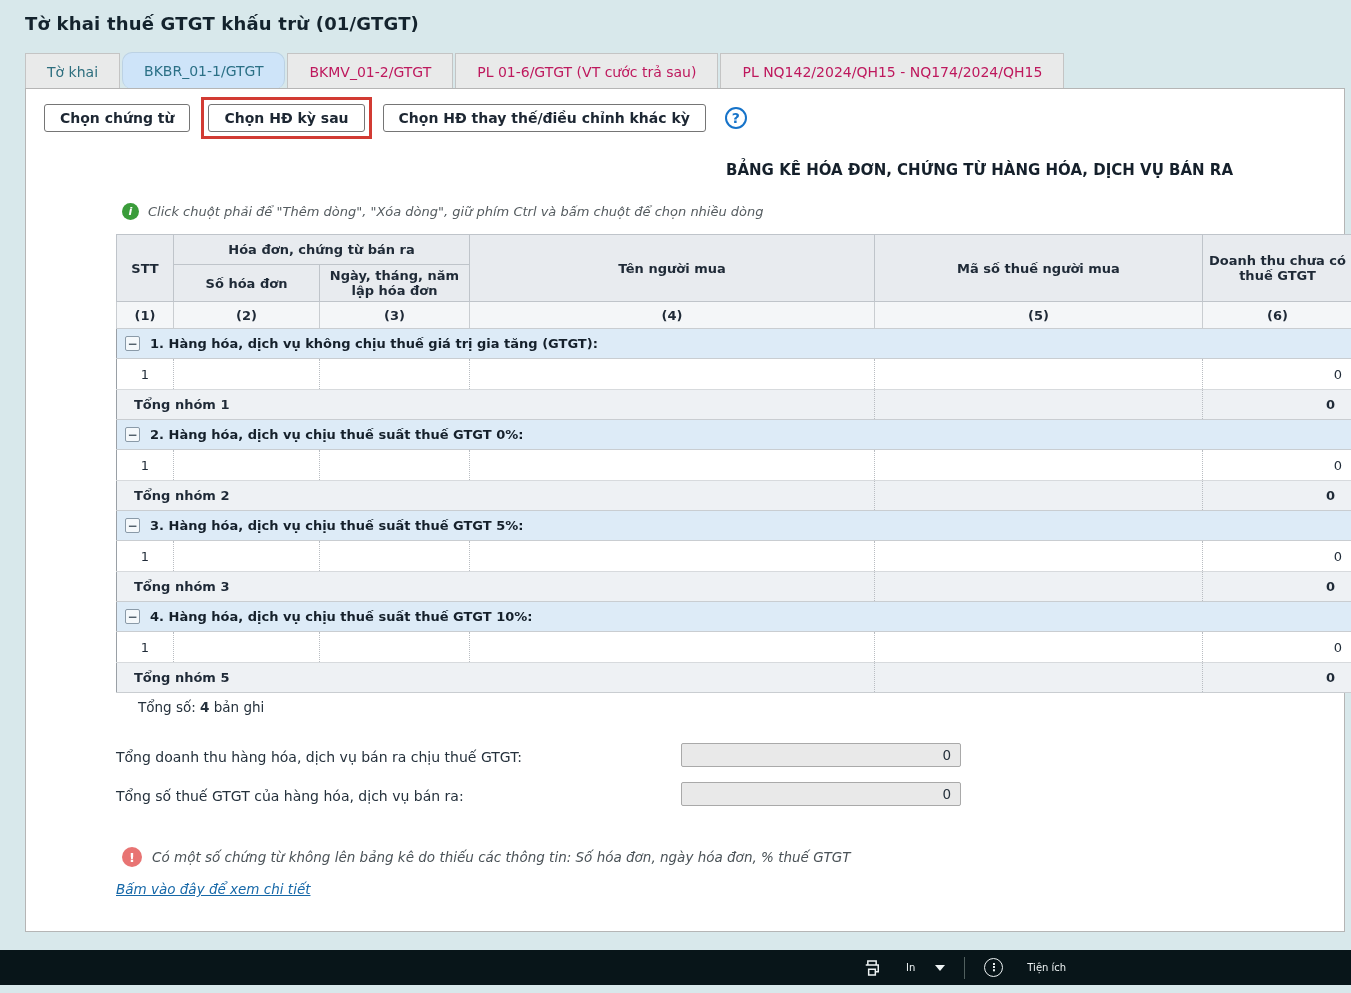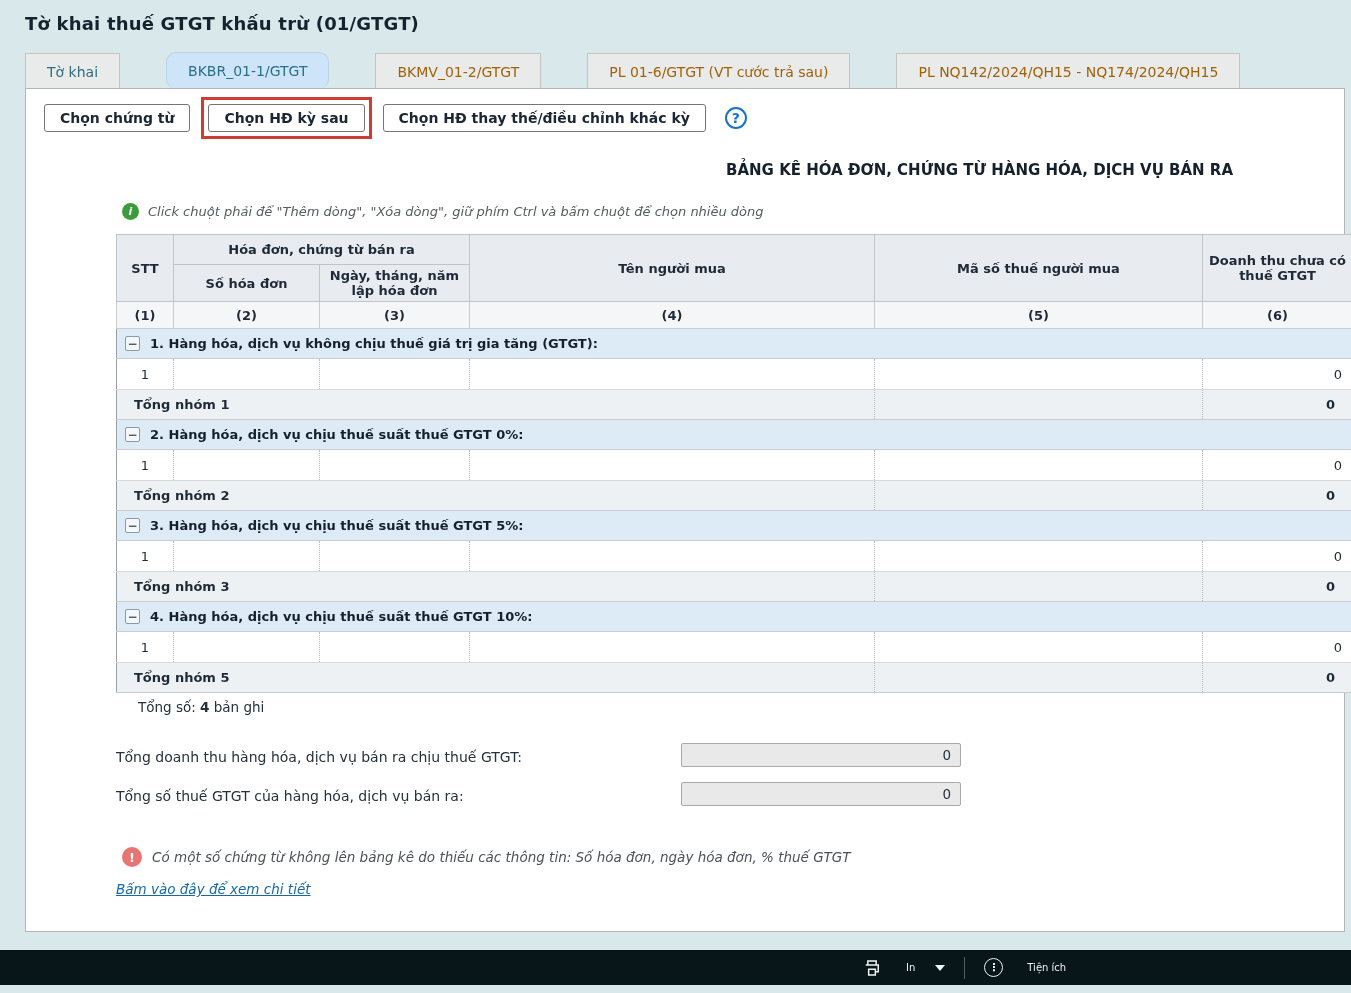--- a/index.html
+++ b/index.html
@@ -4,24 +4,24 @@
 <style>
   * { margin:0; padding:0; box-sizing:border-box; }
   html,body { width:1351px; height:993px; overflow:hidden;
     font-family:"DejaVu Sans","Liberation Sans",sans-serif;
     background:#d8e8eb; position:relative; }
 
   
   .page-title { position:absolute; left:25px; top:13px;
     font-size:18px; font-weight:bold; color:#14232d; letter-spacing:.2px; }
 
-  .tabs { position:absolute; left:25px; top:52px; display:flex; align-items:flex-end;gap:44px; }
+  .tabs { position:absolute; left:25px; top:52px; display:flex; align-items:flex-end; }
   .tab { height:36px; padding:0 21px; display:flex; align-items:center;
     background:#e9eaea; border:1px solid #c4c4c4; border-bottom:none;
-    margin-right:2px; font-size:14px; color:#a16207; cursor:pointer; white-space:nowrap; }
+    margin-right:2px; font-size:14px; color:#be185d; cursor:pointer; white-space:nowrap; }
   .tab.first { color:#2d6e7e; }
   .tab.active { background:#cee4f9; color:#2b7086; height:37px; border-color:#bcd2e4;border-radius:10px; }
 
   
   .panel { position:absolute; left:25px; top:88px; width:1320px; height:844px;
     background:#ffffff; border:1px solid #b5b5b5; }
 
   
   .toolbar { position:absolute; left:18px; top:15px; display:flex; align-items:center; }
   .btn { height:28px; padding:0 15px; background:#fff; border:1px solid #757575;

